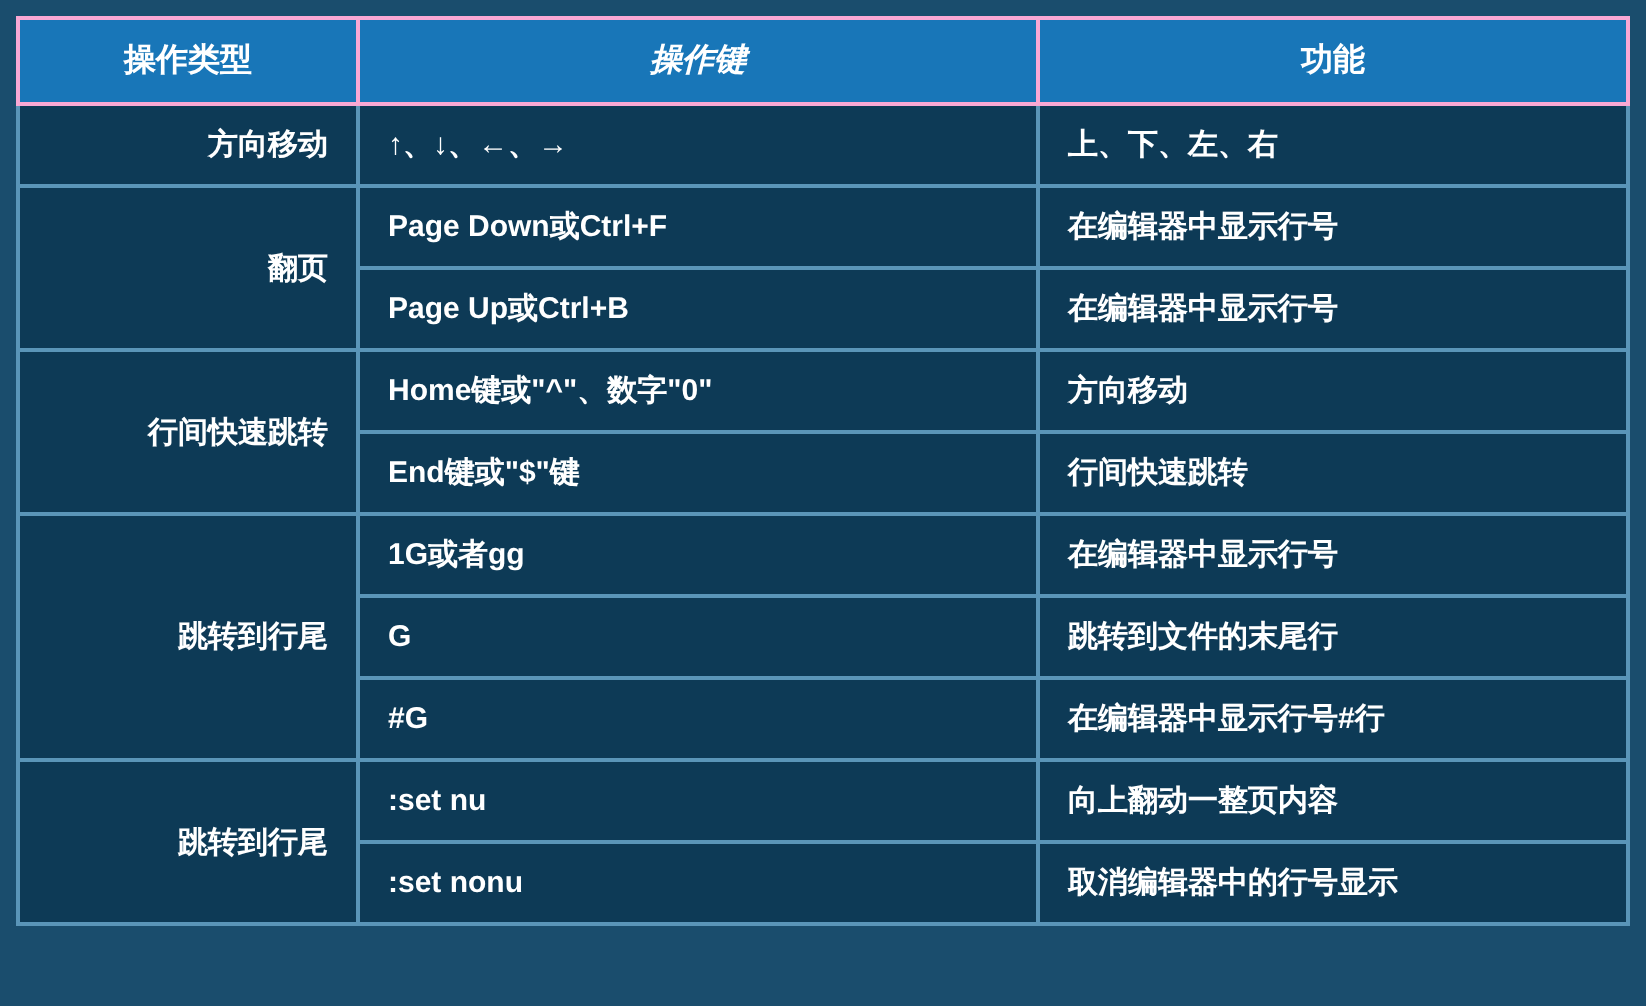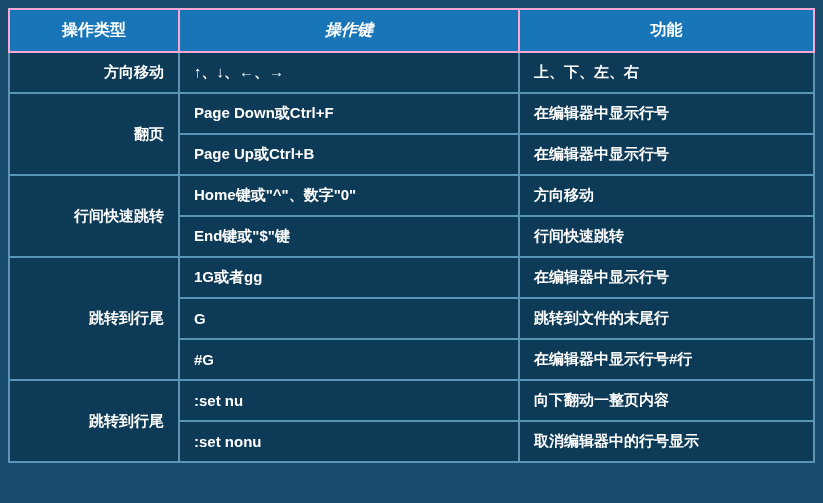--- a/index.html
+++ b/index.html
@@ -86,20 +86,20 @@
       <td>跳转到文件的末尾行</td>
     </tr>
     <tr>
       <td>#G</td>
       <td>在编辑器中显示行号#行</td>
     </tr>
 
     <tr>
       <td class="cat" rowspan="2">跳转到行尾</td>
       <td>:set nu</td>
-      <td>向下翻动一整页内容</td>
+      <td>向上翻动一整页内容</td>
     </tr>
     <tr>
       <td>:set nonu</td>
       <td>取消编辑器中的行号显示</td>
     </tr>
   </tbody>
 </table>
 
 </body></html>

